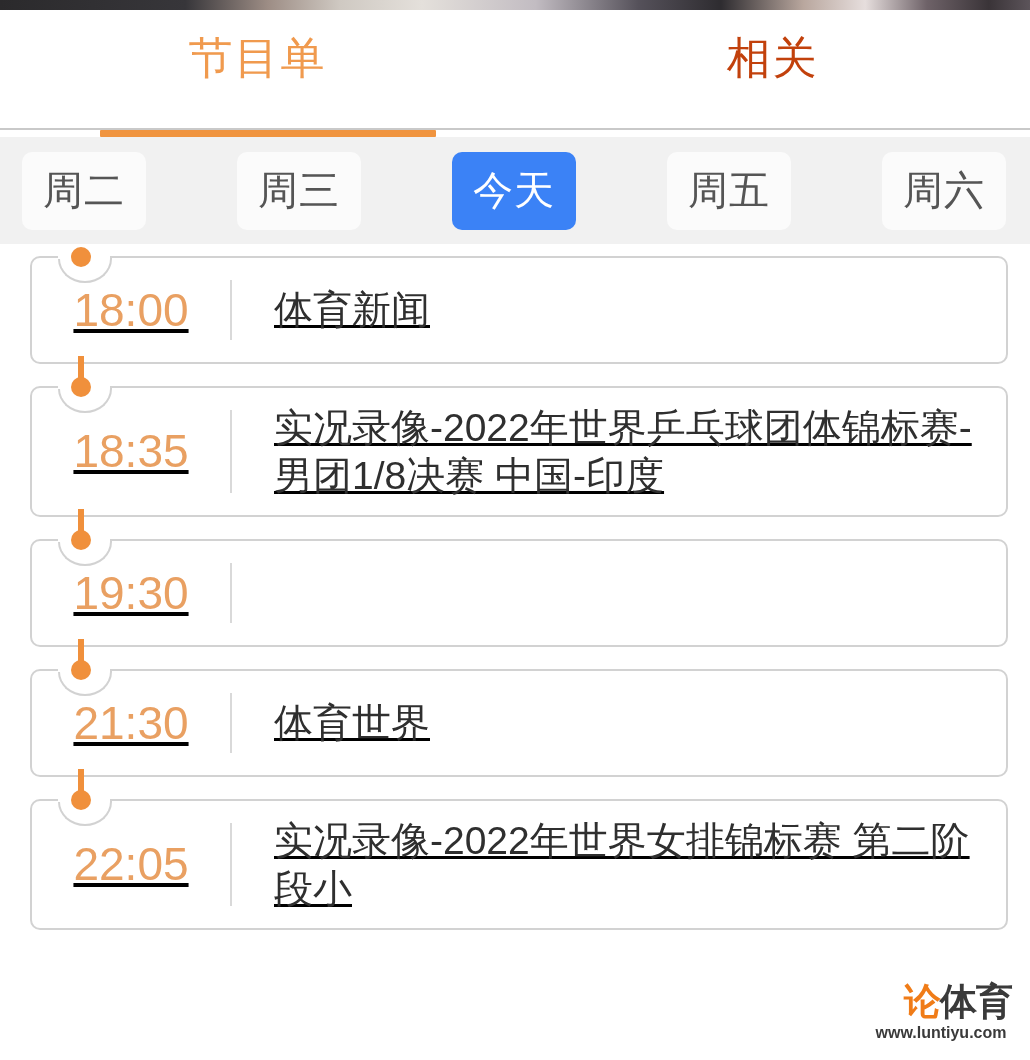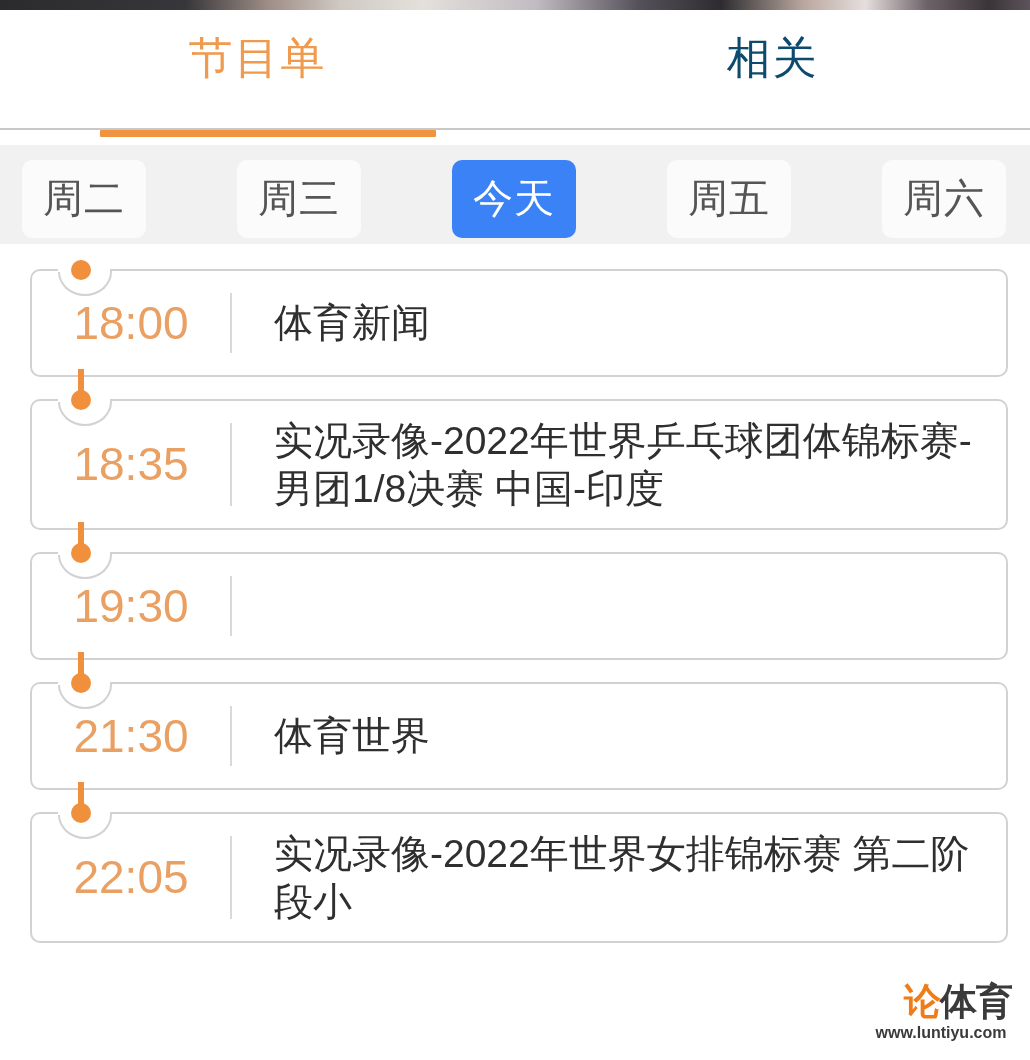--- a/index.html
+++ b/index.html
@@ -53,21 +53,21 @@
     background: #ffffff;
     display: flex;
     align-items: center;
   }
   .tab {
     flex: 1 1 50%;
     text-align: center;
     font-size: 44px;
     line-height: 1;
     letter-spacing: 2px;
-    color: #0c4a6e;
+    color: #c2410c;
     user-select: none;
   }
   .tab.active { color: #f09a4e; }
 
   .tab-divider {
     position: absolute;
     top: 128px; left: 0;
     width: 1030px;
     height: 2px;
     background: #c9c9c9;
@@ -86,21 +86,20 @@
   .day-strip {
     position: absolute;
     top: 137px; left: 0;
     width: 1030px;
     height: 107px;
     background: #f1f1f1;
     display: flex;
     align-items: center;
     padding: 0 22px;
     gap: 0;
-    margin-top: 8px;
   }
   .day-chip {
     flex: 0 0 auto;
     width: 124px;
     height: 78px;
     border-radius: 10px;
     background: #fbfbfb;
     color: #555555;
     font-size: 40px;
     letter-spacing: 1px;
@@ -124,21 +123,22 @@
     background: #ffffff;
     overflow: hidden;
   }
   .list-inner {
     position: relative;
     padding-top: 8px;
   }
 
   .prog-row {
     position: relative;
-    margin: 17px 22px 22px 30px;
+    margin: 4px 22px 22px 30px;
+    text-decoration: underline;
   }
   .prog-card {
     position: relative;
     background: #ffffff;
     border: 2px solid #d2d2d2;
     border-radius: 10px;
     min-height: 108px;
     display: flex;
     align-items: center;
     padding: 16px 0 16px 0;

